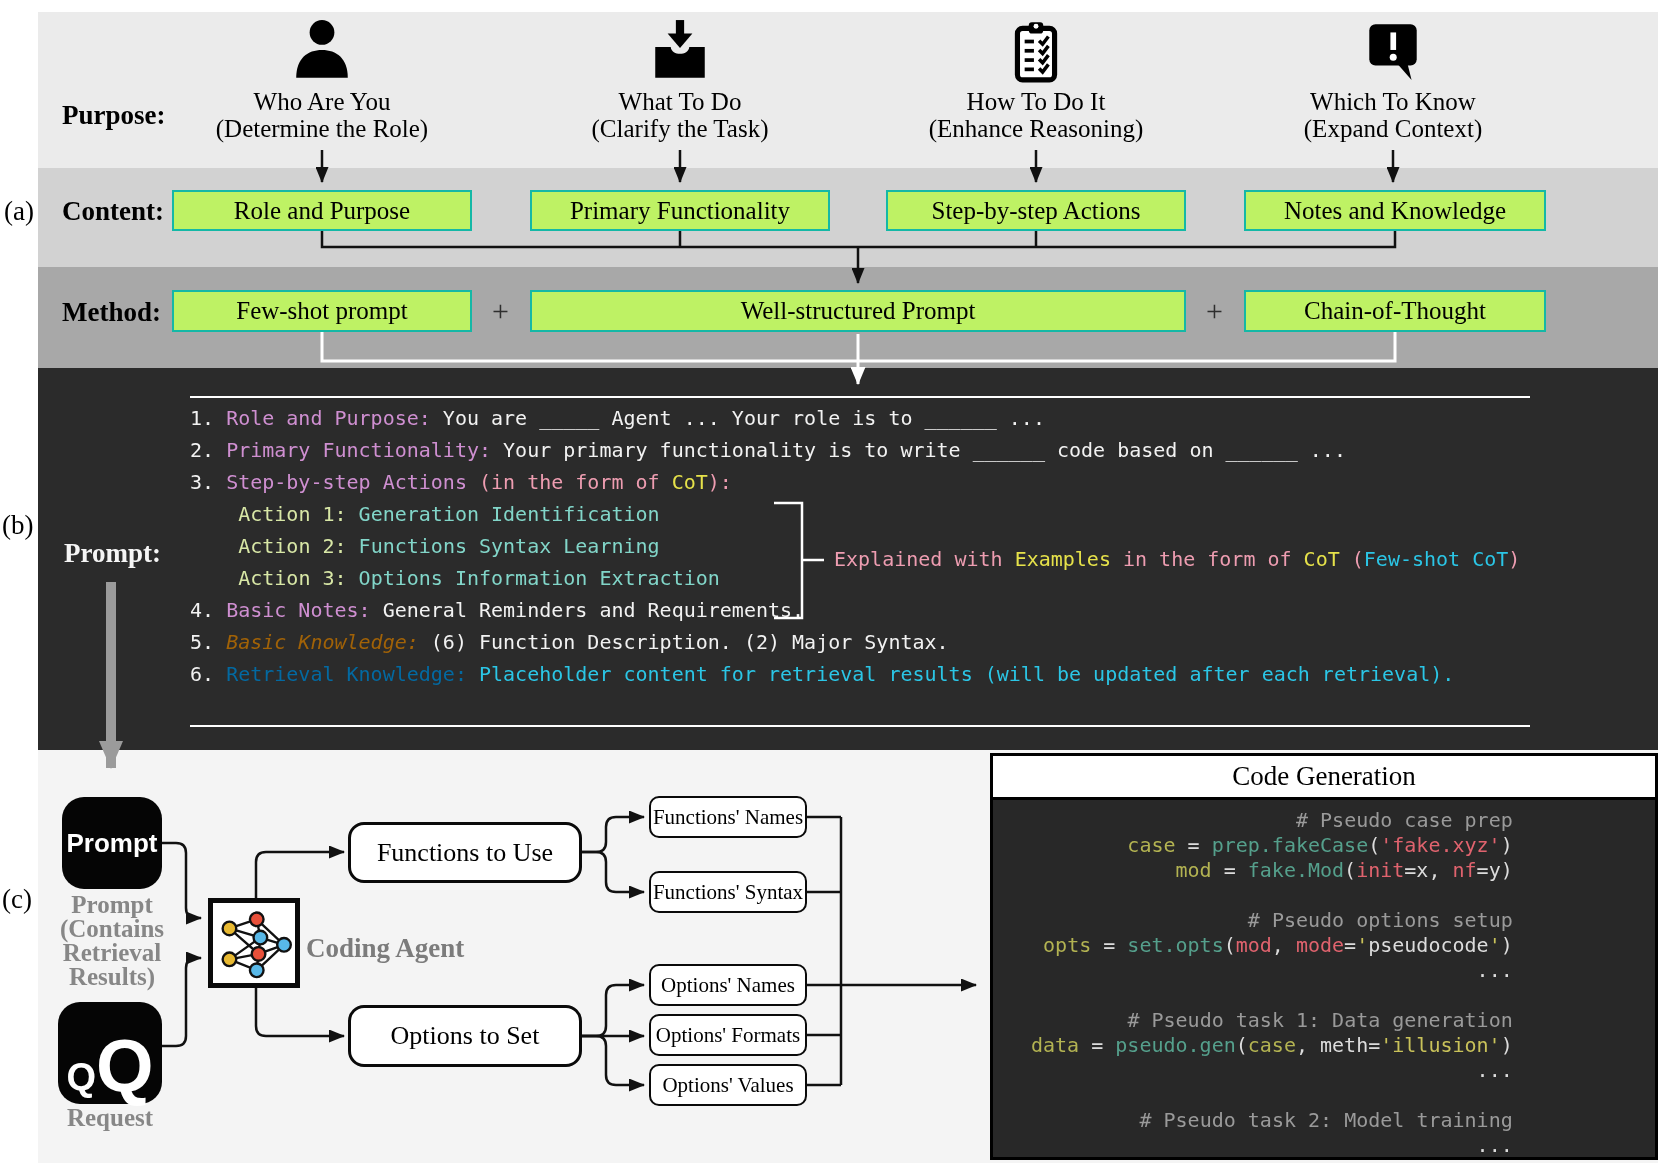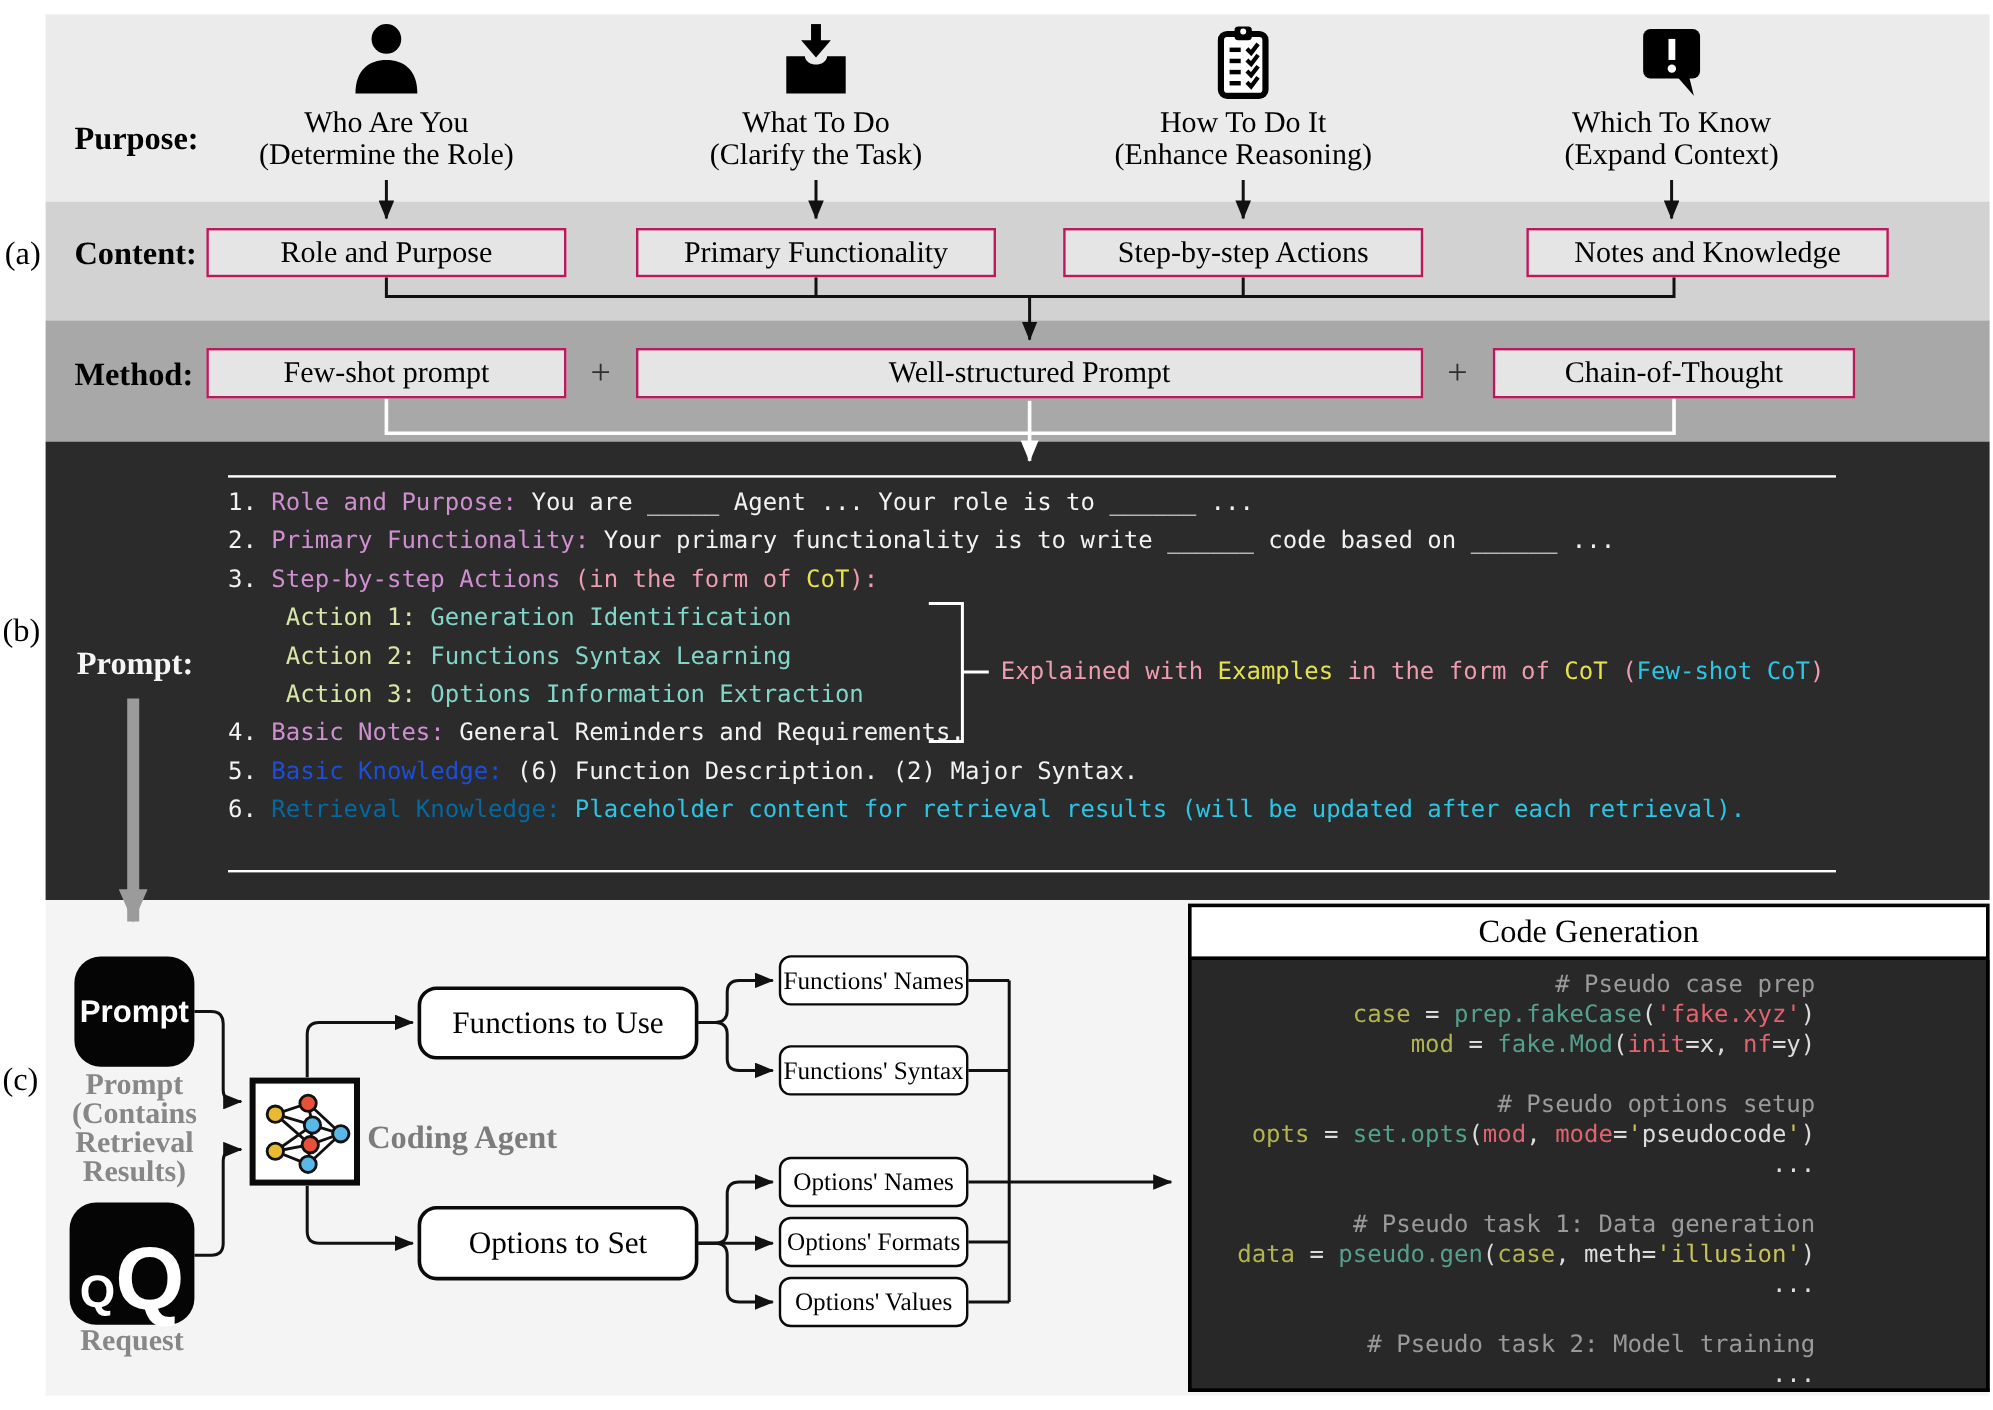--- a/index.html
+++ b/index.html
@@ -17,21 +17,21 @@
   #band-c       { top: 750px; height: 413px; background: #f4f4f4; }
 
   .side-label { position: absolute; font-size: 27px; }
   .row-label  { position: absolute; font-weight: bold; font-size: 27px; }
   .row-label.light { color: #f5f5f5; }
 
   .purpose-col { position: absolute; top: 18px; width: 340px; text-align: center; }
   .purpose-col svg { display: inline-block; }
   .p-title { font-size: 25px; line-height: 27px; }
 
-  .wbox { position: absolute; background: #e5e5e5; border: 2px solid #be185d;
+  .wbox { position: absolute; background: #bef264; border: 2px solid #14b8a6;
           display: flex; align-items: center; justify-content: center;
           font-size: 25px; }
   .plus { position: absolute; font-size: 30px; color: #2e2e2e; }
 
   #overlay { position: absolute; left: 0; top: 0; pointer-events: none; }
 
   #prompt-lines { position: absolute; left: 190px; top: 402px; }
   .pline { white-space: pre; font-family: "DejaVu Sans Mono", monospace;
            font-size: 20px; line-height: 32px; height: 32px; }
   .wrule { position: absolute; left: 190px; width: 1340px; height: 2px; background: #fff; }
@@ -194,38 +194,38 @@
       <rect x="29.5" y="14" width="5.5" height="17" fill="#fff"></rect>
       <circle cx="32.2" cy="38" r="3.4" fill="#fff"></circle>
     </svg>
     <div class="p-title">Which To Know</div>
     <div class="p-title">(Expand Context)</div>
   </div>
 
   <div class="wbox" style="left:172px;top:190px;width:300px;height:41px">Role and Purpose</div>
   <div class="wbox" style="left:530px;top:190px;width:300px;height:41px">Primary Functionality</div>
   <div class="wbox" style="left:886px;top:190px;width:300px;height:41px">Step-by-step Actions</div>
-  <div class="wbox" style="left:1272px;top:190px;width:302px;height:41px">Notes and Knowledge</div>
+  <div class="wbox" style="left:1244px;top:190px;width:302px;height:41px">Notes and Knowledge</div>
 
   <div class="wbox" style="left:172px;top:290px;width:300px;height:42px">Few-shot prompt</div>
   <div class="plus" style="left:492px;top:294px">+</div>
   <div class="wbox" style="left:530px;top:290px;width:656px;height:42px">Well-structured Prompt</div>
   <div class="plus" style="left:1206px;top:294px">+</div>
   <div class="wbox" style="left:1244px;top:290px;width:302px;height:42px">Chain-of-Thought</div>
 
   <div class="wrule" style="top:396px"></div>
   <div id="prompt-lines">
       <div class="pline"><span style="color: rgb(242, 242, 242);">1. </span><span style="color: rgb(207, 143, 209);">Role and Purpose:</span><span style="color: rgb(242, 242, 242);"> You are _____ Agent ... Your role is to ______ ...</span></div>
       <div class="pline"><span style="color: rgb(242, 242, 242);">2. </span><span style="color: rgb(207, 143, 209);">Primary Functionality:</span><span style="color: rgb(242, 242, 242);"> Your primary functionality is to write ______ code based on ______ ...</span></div>
       <div class="pline"><span style="color: rgb(242, 242, 242);">3. </span><span style="color: rgb(207, 143, 209);">Step-by-step Actions</span><span style="color: rgb(238, 157, 177);"> (in the form of </span><span style="color: rgb(230, 226, 74);">CoT</span><span style="color: rgb(238, 157, 177);">):</span></div>
       <div class="pline"><span style="color: rgb(242, 242, 242);">    </span><span style="color: rgb(216, 231, 166);">Action 1:</span><span style="color: rgb(130, 214, 201);"> Generation Identification</span></div>
       <div class="pline"><span style="color: rgb(242, 242, 242);">    </span><span style="color: rgb(216, 231, 166);">Action 2:</span><span style="color: rgb(130, 214, 201);"> Functions Syntax Learning</span></div>
       <div class="pline"><span style="color: rgb(242, 242, 242);">    </span><span style="color: rgb(216, 231, 166);">Action 3:</span><span style="color: rgb(130, 214, 201);"> Options Information Extraction</span></div>
       <div class="pline"><span style="color: rgb(242, 242, 242);">4. </span><span style="color: rgb(207, 143, 209);">Basic Notes:</span><span style="color: rgb(242, 242, 242);"> General Reminders and Requirements.</span></div>
-      <div class="pline"><span style="color: rgb(242, 242, 242);">5. </span><span style="color: #1d4ed8;">Basic Knowledge:</span><span style="color: rgb(242, 242, 242);"> (6) Function Description. (2) Major Syntax.</span></div>
+      <div class="pline"><span style="color: rgb(242, 242, 242);">5. </span><span style="color: #a16207; font-style: italic;">Basic Knowledge:</span><span style="color: rgb(242, 242, 242);"> (6) Function Description. (2) Major Syntax.</span></div>
       <div class="pline"><span style="color: rgb(242, 242, 242);">6. </span><span style="color: #0369a1;">Retrieval Knowledge:</span><span style="color: rgb(242, 242, 242);"> </span><span style="color: rgb(43, 198, 230);">Placeholder content for retrieval results (will be updated after each retrieval).</span></div>
     </div>
   <div id="bracket-label"><span style="color: rgb(238, 157, 177);">Explained with </span><span style="color: rgb(230, 226, 74);">Examples</span><span style="color: rgb(238, 157, 177);"> in the form of </span><span style="color: rgb(230, 226, 74);">CoT</span><span style="color: rgb(238, 157, 177);"> (</span><span style="color: rgb(43, 198, 230);">Few-shot CoT</span><span style="color: rgb(238, 157, 177);">)</span></div>
   <div class="wrule" style="top:725px"></div>
 
   <div class="chip" id="prompt-chip">Prompt</div>
   <div class="cap" style="left:32px;top:893px;width:160px">
     <div>Prompt</div>
     <div>(Contains</div>
     <div>Retrieval</div>

